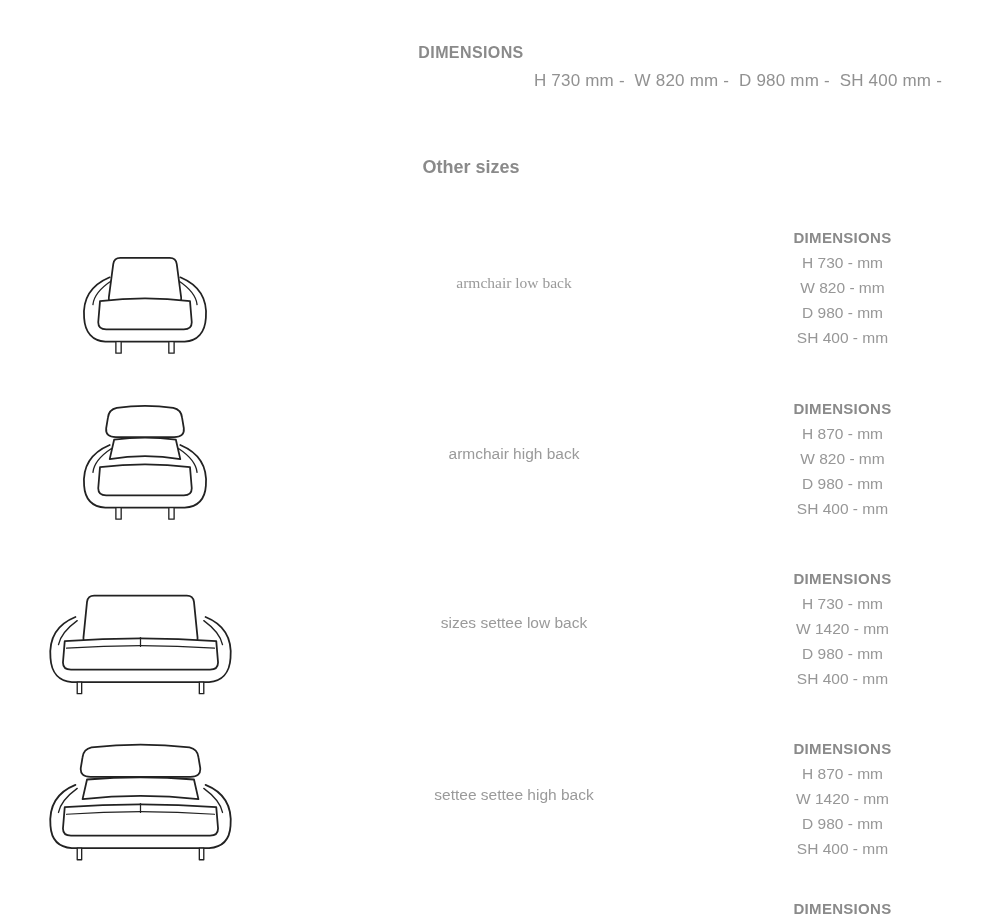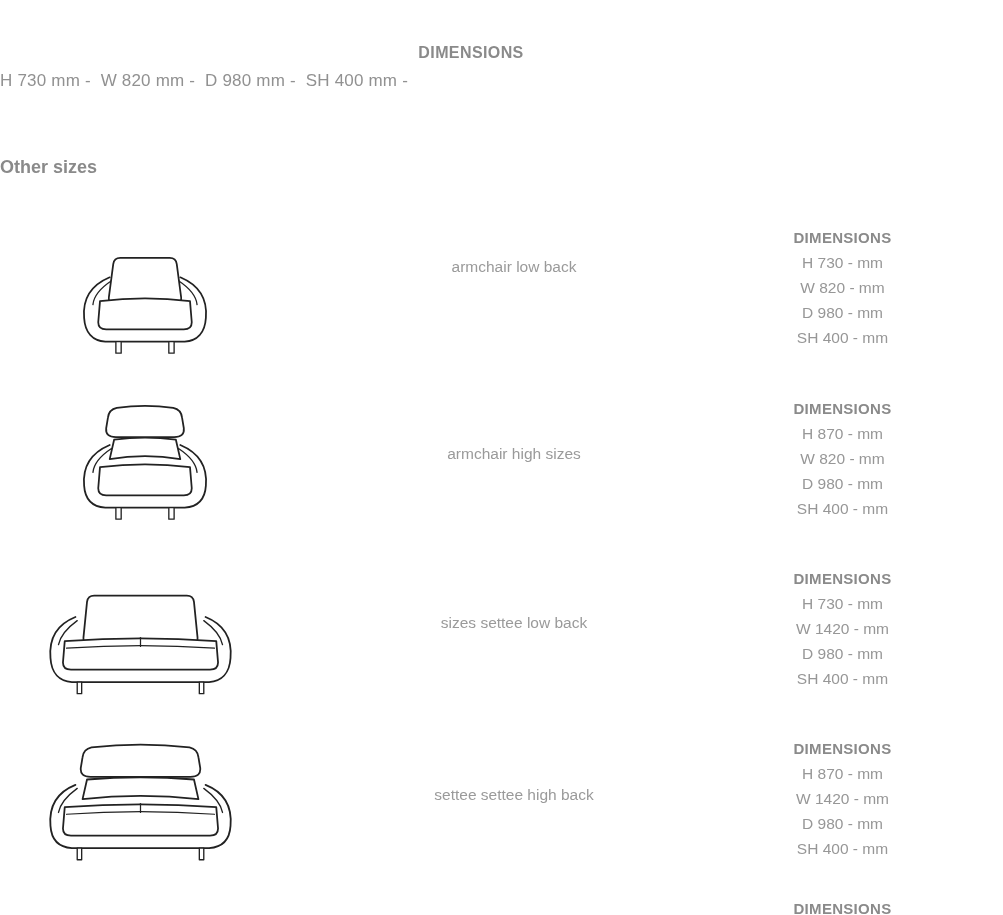--- a/index.html
+++ b/index.html
@@ -11,25 +11,26 @@
     font-family:"Liberation Sans", sans-serif;
   }
   .header-title {
     position:absolute; left:0; top:44px; width:942px;
     text-align:center;
     font-size:16px; font-weight:bold; letter-spacing:0.4px;
     color:#8a8a8a;
   }
   .header-dims {
     position:absolute; left:0; top:71px; width:942px;
-    text-align:left; white-space:pre;
+    text-align:right; white-space:pre;
     font-size:17px; color:#919191; letter-spacing:0.2px;
   }
   .other-sizes {
     position:absolute; left:0; top:157px; width:942px;
+    text-align:center;
     font-size:18px; font-weight:bold; color:#8a8a8a;
   }
   .drawing { position:absolute; }
   .drawing svg { display:block; }
   .row-label {
     position:absolute; left:364px; width:300px;
     text-align:center;
     font-size:15.5px; color:#9a9a9a;
     line-height:20px;
   }
@@ -60,21 +61,21 @@
         <path d="M45,32 C26,40 14,55 16,78 C17,95 26,104 40,105 L130,105 C144,104 153,95 154,78 C156,55 144,40 125,32"></path>
         <path d="M47,36 C35,44 27,53 26,63" stroke-width="1.5"></path>
         <path d="M123,36 C135,44 143,53 144,63" stroke-width="1.5"></path>
         <path d="M57,10 L113,10 Q120,10 121,17 L126,55 Q127,61 119,61 L51,61 Q43,61 44,55 L49,17 Q50,10 57,10 Z" fill="#fff"></path>
         <path d="M34,59 Q85,53 136,59 L138,83 Q138,91 129,91 L41,91 Q32,91 32,83 Z" fill="#fff"></path>
         <rect x="52" y="105" width="6" height="13" fill="#fff" stroke-width="1.5"></rect>
         <rect x="112" y="105" width="6" height="13" fill="#fff" stroke-width="1.5"></rect>
       </g>
     </svg>
   </div>
-  <div class="row-label" style="top:257px;">armchair low back</div>
+  <div class="row-label" style="top:273px;font-family:Liberation Serif, serif;">armchair low back</div>
   <div class="dims" style="top:225px;">
     <div class="dims-title">DIMENSIONS</div>
     <div class="dims-line">H 730 - mm</div>
     <div class="dims-line">W 820 - mm</div>
     <div class="dims-line">D 980 - mm</div>
     <div class="dims-line">SH 400 - mm</div>
   </div>
 
   <div class="drawing" style="left:70px; top:401px;">
     <svg width="150" height="126" viewBox="0 0 170 135">
@@ -83,21 +84,21 @@
         <path d="M47,50 C35,58 27,67 26,77" stroke-width="1.5"></path>
         <path d="M123,50 C135,58 143,67 144,77" stroke-width="1.5"></path>
         <path d="M50,40 Q85,35 120,40 L125,62 Q85,55 45,62 Z" fill="#fff"></path>
         <path d="M53,4 Q85,-1 117,4 Q126,6 127,15 L129,27 Q130,37 118,37 L52,37 Q40,37 41,27 L43,15 Q44,6 53,4 Z" fill="#fff"></path>
         <path d="M34,71 Q85,65 136,71 L138,95 Q138,103 129,103 L41,103 Q32,103 32,95 Z" fill="#fff"></path>
         <rect x="52" y="117" width="6" height="13" fill="#fff" stroke-width="1.5"></rect>
         <rect x="112" y="117" width="6" height="13" fill="#fff" stroke-width="1.5"></rect>
       </g>
     </svg>
   </div>
-  <div class="row-label" style="top:444px;">armchair high sizes</div>
+  <div class="row-label" style="top:444px;">armchair high back</div>
   <div class="dims" style="top:396px;">
     <div class="dims-title">DIMENSIONS</div>
     <div class="dims-line">H 870 - mm</div>
     <div class="dims-line">W 820 - mm</div>
     <div class="dims-line">D 980 - mm</div>
     <div class="dims-line">SH 400 - mm</div>
   </div>
 
   <div class="drawing" style="left:38px; top:587px;">
     <svg width="205" height="110" viewBox="0 0 230 120">

